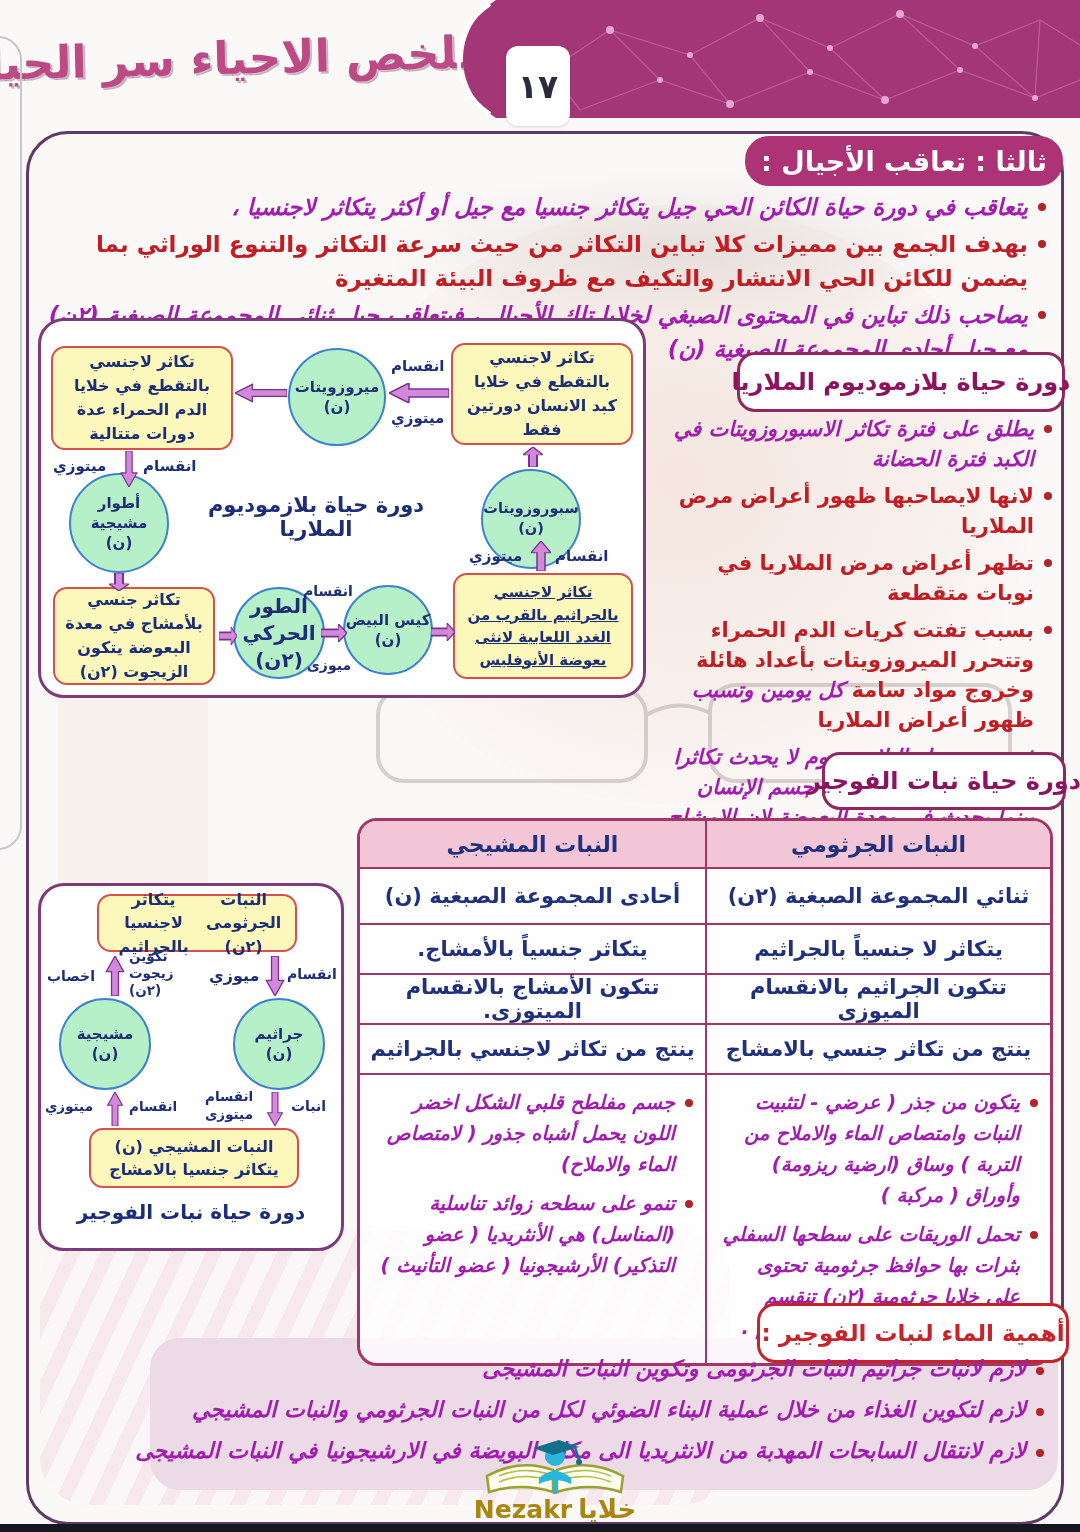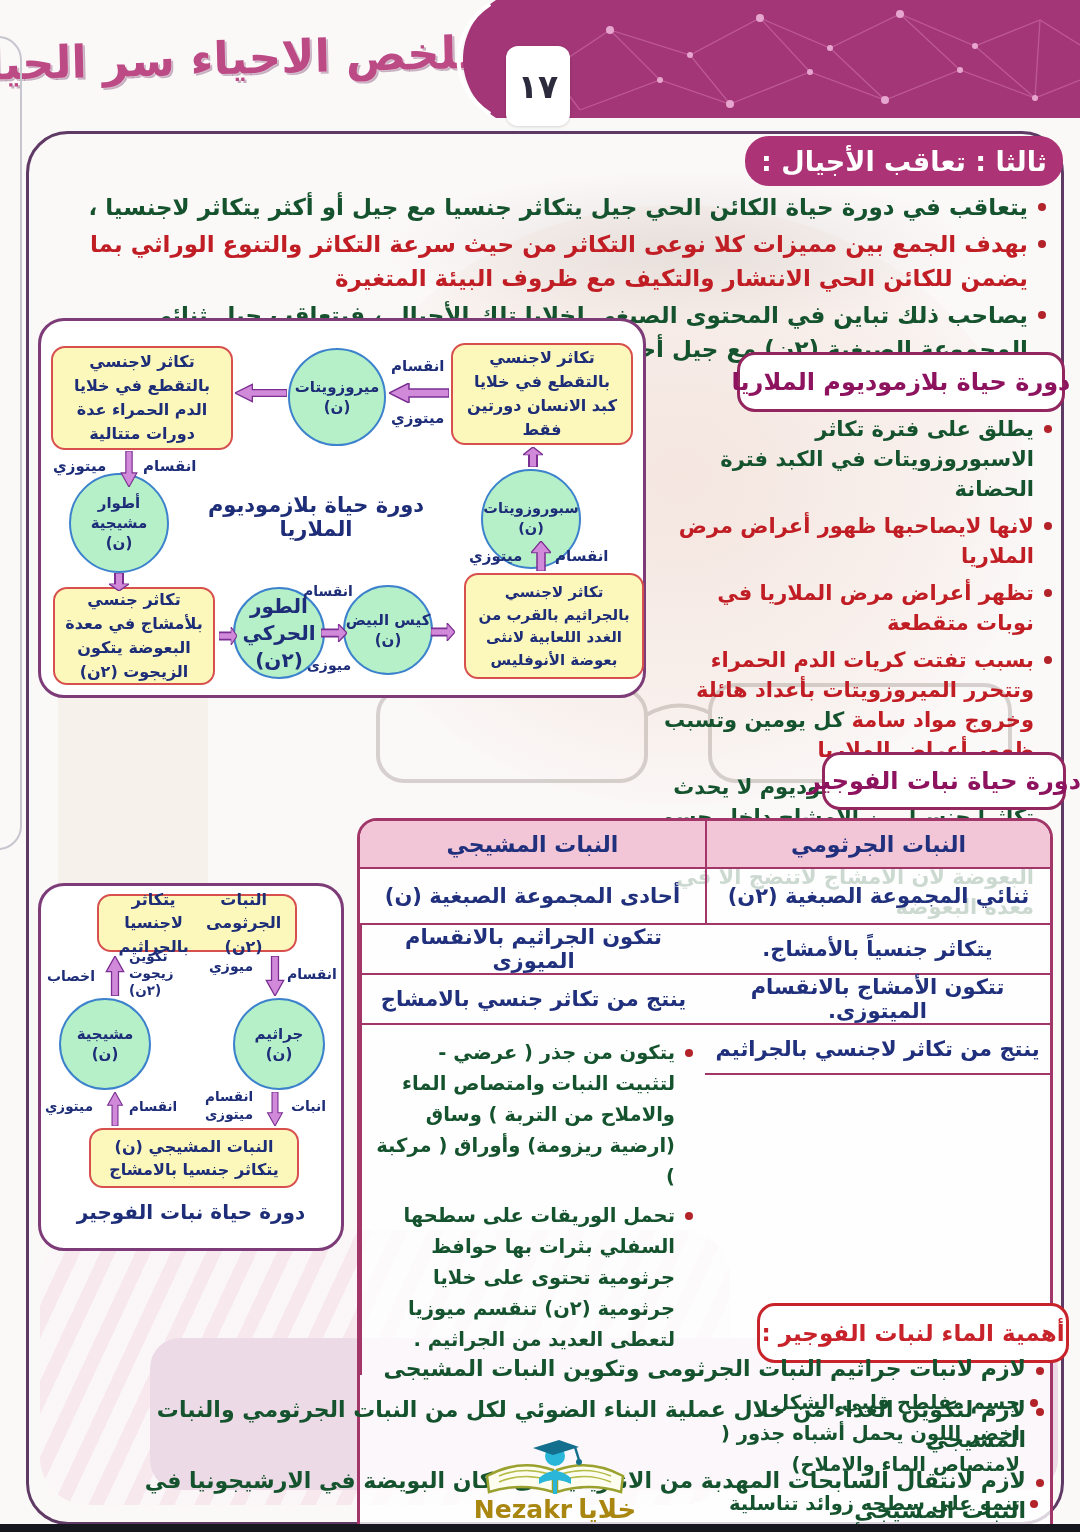--- a/index.html
+++ b/index.html
@@ -33,21 +33,21 @@
   .badge{display:flex;align-items:center;justify-content:center;direction:rtl;z-index:4;white-space:nowrap;}
   .badge-main{background:#ad3377;color:#ffffff;border-radius:24px;font-size:27px;font-weight:bold;}
   .badge-topic{background:#ffffff;border:3px solid #93255f;border-radius:18px;color:#8e135f;
     font-size:24px;font-weight:bold;}
   .badge-water{background:#ffffff;border:3px solid #c8232b;border-radius:18px;color:#c8232b;
     font-size:23px;font-weight:bold;}
 
   
   .bul{display:flex;direction:rtl;gap:10px;align-items:flex-start;text-align:right;}
   .dot{flex:0 0 auto;width:8px;height:8px;margin-top:13px;border-radius:50%;background:#b3232a;}
-  .navy{color:#14532d;}
+  .navy{color:#a21caf;font-style:italic;}
   .red{color:#c01e24;}
   .bullets-top{left:40px;top:190px;width:1006px;z-index:3;font-size:23px;font-weight:bold;line-height:34px;}
   .bullets-top .bul{margin-bottom:3px;}
   .bullets-side{left:648px;top:414px;width:404px;z-index:3;font-size:21px;font-weight:bold;line-height:30px;}
   .bullets-side .bul{margin-bottom:7px;margin-left:8px;}
   .bullets-side .dot{margin-top:11px;}
   .bullets-water{left:118px;top:1354px;width:926px;z-index:4;font-size:22px;font-weight:bold;line-height:30px;}
   .bullets-water .bul{margin-bottom:11px;}
 
   
@@ -137,33 +137,33 @@
 
   <div class="abs badge badge-main" style="left:745px;top:136px;width:318px;height:50px;">ثالثا : تعاقب الأجيال :</div>
 
   <div class="abs bullets-top">
     <div class="bul">
       <span class="dot"></span>
       <span class="navy">يتعاقب في دورة حياة الكائن الحي جيل يتكاثر جنسيا مع جيل أو أكثر يتكاثر لاجنسيا ،</span>
     </div>
     <div class="bul">
       <span class="dot"></span>
-      <span class="red">بهدف الجمع بين مميزات كلا نوعى التكاثر من حيث سرعة التكاثر والتنوع الوراثي بما يضمن للكائن الحي الانتشار والتكيف مع ظروف البيئة المتغيرة</span>
+      <span class="red">بهدف الجمع بين مميزات كلا تباين التكاثر من حيث سرعة التكاثر والتنوع الوراثي بما يضمن للكائن الحي الانتشار والتكيف مع ظروف البيئة المتغيرة</span>
     </div>
     <div class="bul">
       <span class="dot"></span>
       <span class="navy">يصاحب ذلك تباين في المحتوى الصبغي لخلايا تلك الأجيال ، فيتعاقب جيل ثنائي المجموعة الصبغية (٢ن) مع جيل أحادى المجموعة الصبغية (ن)</span>
     </div>
   </div>
 
   <div class="abs diagram" style="left:38px;top:318px;width:602px;height:374px;">
     <div class="ybox" style="left:10px;top:25px;width:182px;height:104px;">تكاثر لاجنسي بالتقطع في خلايا الدم الحمراء عدة دورات متتالية</div>
     <div class="ybox" style="left:410px;top:22px;width:182px;height:102px;">تكاثر لاجنسي بالتقطع في خلايا كبد الانسان دورتين فقط</div>
     <div class="ybox" style="left:12px;top:266px;width:162px;height:98px;">تكاثر جنسي بلأمشاج في معدة البعوضة يتكون الزيجوت (٢ن)</div>
-    <div class="ybox" style="left:423px;top:252px;width:180px;height:106px;font-size:15px;">تكاثر لاجنسي بالجراثيم بالقرب من الغدد اللعابية لانثى بعوضة الأنوفليس</div>
+    <div class="ybox" style="left:412px;top:252px;width:180px;height:106px;font-size:15px;text-decoration:underline;">تكاثر لاجنسي بالجراثيم بالقرب من الغدد اللعابية لانثى بعوضة الأنوفليس</div>
 
     <div class="gcircle" style="left:247px;top:27px;width:98px;height:98px;">
       <span>ميروزويتات</span>
       <span>(ن)</span>
     </div>
     <div class="gcircle" style="left:28px;top:152px;width:100px;height:100px;">
       <span>أطوار مشيجية</span>
       <span>(ن)</span>
     </div>
     <div class="gcircle" style="left:440px;top:148px;width:100px;height:100px;font-size:14.5px;">
@@ -248,20 +248,21 @@
   </div>
 
   <div class="abs badge badge-topic" style="left:822px;top:752px;width:238px;height:52px;">دورة حياة نبات الفوجير</div>
 
   <div class="abs ctable">
     <div class="cell hdr colr">النبات الجرثومي</div>
     <div class="cell hdr">النبات المشيجي</div>
 
     <div class="cell colr rowh1">ثنائي المجموعة الصبغية (٢ن)</div>
     <div class="cell rowh1">أحادى المجموعة الصبغية (ن)</div>
+    <div class="cell colr rowh">يتكاثر لا جنسياً بالجراثيم</div>
     <div class="cell rowh">يتكاثر جنسياً بالأمشاج.</div>
     <div class="cell colr rowh">تتكون الجراثيم بالانقسام الميوزى</div>
     <div class="cell rowh">تتكون الأمشاج بالانقسام الميتوزى.</div>
     <div class="cell colr rowh">ينتج من تكاثر جنسي بالامشاج</div>
     <div class="cell rowh">ينتج من تكاثر لاجنسي بالجراثيم</div>
 
     <div class="cell colr last detail">
       <div class="bul">
         <span class="dot"></span>
         <span class="navy">يتكون من جذر ( عرضي - لتثبيت النبات وامتصاص الماء والاملاح من التربة ) وساق (ارضية ريزومة) وأوراق ( مركبة )</span>
@@ -286,21 +287,21 @@
   <div class="abs diagram" style="left:38px;top:883px;width:300px;height:362px;">
     <div class="ybox" style="left:56px;top:8px;width:200px;height:58px;flex-direction:row;line-height:1.45;justify-content:flex-end;">
       <span>النبات الجرثومى (٢ن)</span>
       <span>يتكاثر لاجنسيا بالجراثيم</span>
     </div>
 
     <svg class="arrow" style="left:224px;top:70px;" width="20" height="40" viewBox="0 0 20 46">
       <polygon points="6,0 6,28 0,28 10,46 20,28 14,28 14,0" fill="#d18ad9" stroke="#7b2f92" stroke-width="1.5"></polygon>
       </svg>
     <div class="lbl" style="left:246px;top:80px;font-size:14px;"><span>انقسام</span></div>
-    <div class="lbl" style="left:168px;top:72px;font-size:14px;"><span>ميوزي</span></div>
+    <div class="lbl" style="left:168px;top:80px;font-size:16px;"><span>ميوزي</span></div>
 
     <svg class="arrow" style="left:64px;top:70px;" width="20" height="40" viewBox="0 0 20 46">
       <polygon points="6,46 6,18 0,18 10,0 20,18 14,18 14,46" fill="#d18ad9" stroke="#7b2f92" stroke-width="1.5"></polygon>
       </svg>
     <div class="lbl" style="left:6px;top:82px;font-size:14px;"><span>اخصاب</span></div>
     <div class="lbl" style="left:88px;top:62px;font-size:13.5px;"><span>تكوين</span></div>
     <div class="lbl" style="left:88px;top:79px;font-size:13.5px;"><span>زيجوت</span></div>
     <div class="lbl" style="left:88px;top:96px;font-size:13.5px;"><span>(٢ن)</span></div>
 
     <div class="gcircle" style="left:192px;top:112px;width:92px;height:92px;">

